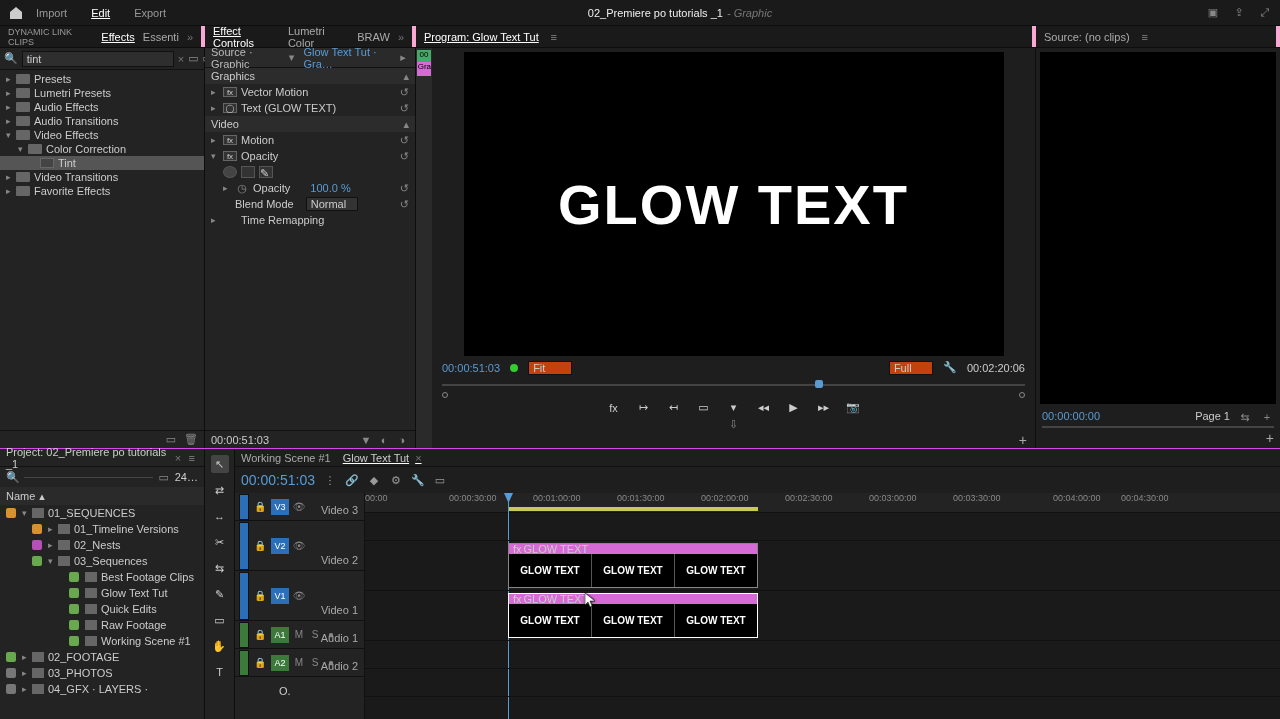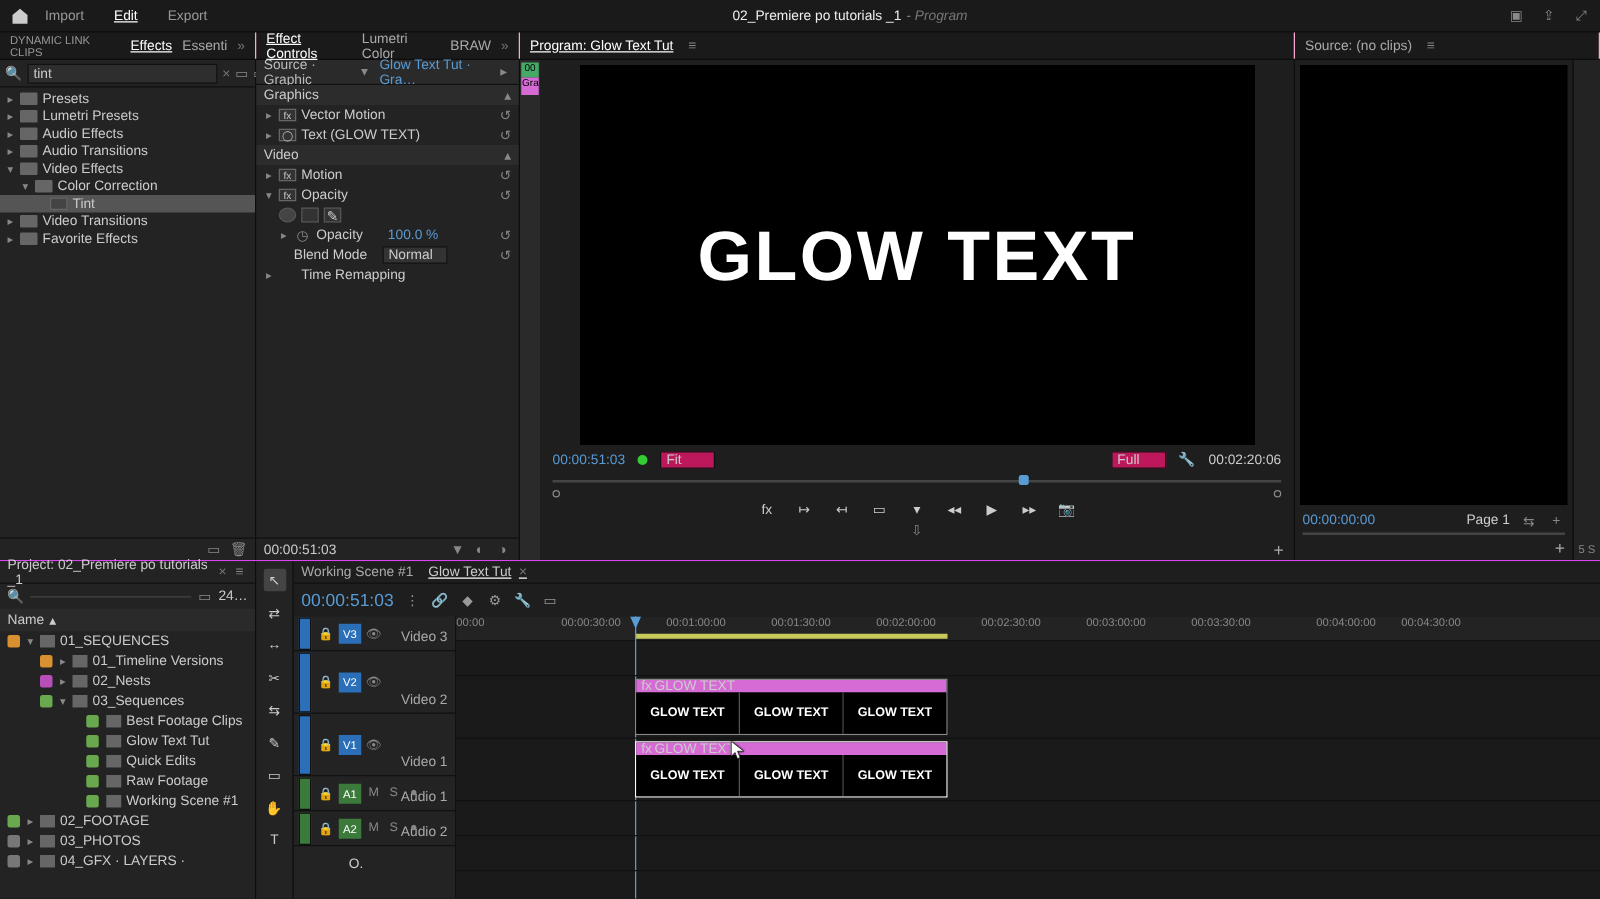--- a/index.html
+++ b/index.html
@@ -12,21 +12,21 @@
 .titlebar .mode-tabs { display: flex; gap: 24px; }
 .titlebar .mode-tab { color: #999; cursor: pointer; }
 .titlebar .mode-tab.active { color: #fff; text-decoration: underline; }
 .titlebar .spacer { flex: 1; }
 .titlebar .doc-title { color: #eee; }
 .titlebar .doc-status { color: #777; font-style: italic; margin-left: 4px; }
 .titlebar .win-icons { display: flex; gap: 12px; margin-left: 12px; }
 
 
 .workspace-row { height: 22px; display: flex; border-bottom: 1px solid #0d0d0d; }
-.ws-cell { display: flex; align-items: center; padding: 0 8px; gap: 8px; border-right: 1px solid #f9a8d4; }
+.ws-cell { display: flex; align-items: center; padding: 0 8px; gap: 8px; border-right: 4px solid #f9a8d4; }
 .ws-left { width: 205px; justify-content: space-between; }
 .ws-mid  { width: 211px; justify-content: space-between; }
 .ws-prog { flex: 0 0 620px; }
 .ws-src  { flex: 1; }
 .ws-tab { color: #aaa; cursor: pointer; }
 .ws-tab.active { color: #fff; text-decoration: underline; }
 .ws-more { color: #777; }
 
 
 .middle { flex: 1; display: flex; min-height: 0; }
@@ -45,21 +45,21 @@
 .tw { width: 10px; color: #888; font-size: 9px; }
 .fold { width: 14px; height: 10px; background: #666; border-radius: 1px; margin-right: 4px; }
 .fx   { width: 14px; height: 10px; background: #444; border: 1px solid #666; margin-right: 4px; }
 .effects-footer { height: 18px; display: flex; justify-content: flex-end; gap: 6px; padding: 0 6px; align-items: center; border-top: 1px solid #111; }
 
 
 .ec-col { width: 211px; background: #232323; display: flex; flex-direction: column; border-right: 1px solid #0d0d0d; }
 .ec-header { height: 20px; display: flex; align-items: center; padding: 0 6px; gap: 4px; background: #2a2a2a; border-bottom: 1px solid #111; }
 .ec-src { color: #bbb; }
 .ec-seq { color: #5a9bd4; margin-left: 2px; }
-.ec-body { flex: 1; overflow: hidden; text-align: center; }
+.ec-body { flex: 1; overflow: hidden; }
 .ec-section { height: 16px; background: #2c2c2c; display: flex; align-items: center; padding: 0 6px; color: #ddd; position: relative; }
 .ec-section .reset { position: absolute; right: 6px; color: #888; }
 .ec-item { height: 16px; display: flex; align-items: center; padding: 0 6px; gap: 4px; position: relative; }
 .ec-item .tw { width: 8px; }
 .ec-item .fxchip { width: 14px; height: 10px; background: #333; border: 1px solid #666; font-size: 8px; display: flex; align-items: center; justify-content: center; }
 .ec-item .reset { position: absolute; right: 6px; color: #888; }
 .ec-indent1 { padding-left: 18px; }
 .ec-val { color: #5a9bd4; }
 .ec-dd  { width: 52px; height: 14px; background: #333; border: 1px solid #111; font-size: 10px; display: flex; align-items: center; padding: 0 4px; }
 .ec-swatches { display: flex; gap: 4px; }
@@ -73,21 +73,21 @@
 .mini-tl .clip-tag { width: 14px; height: 14px; background: #d66bd6; font-size: 8px; color: #000; text-align: right; }
 
 
 .program-col { flex: 0 0 604px; background: #1e1e1e; display: flex; flex-direction: column; border-right: 1px solid #0d0d0d; }
 .viewer-wrap { flex: 1; display: flex; align-items: center; justify-content: center; padding: 4px; }
 .viewer { width: 540px; height: 304px; background: #000; display: flex; align-items: center; justify-content: center; }
 .viewer-text { font-size: 56px; font-weight: 900; color: #fff; letter-spacing: 2px; font-family: Arial, sans-serif; }
 .viewer-info { height: 20px; display: flex; align-items: center; padding: 0 10px; gap: 10px; }
 .tc { color: #5a9bd4; }
 .dot-g { width: 8px; height: 8px; background: #3c3; border-radius: 50%; }
-.dd-small { width: 44px; height: 14px; background: #be185d; border: 1px solid #111; font-size: 10px; display: flex; align-items: center; padding: 0 4px; }
+.dd-small { width: 44px; height: 14px; background: #c2410c; border: 1px solid #111; font-size: 10px; display: flex; align-items: center; padding: 0 4px; }
 .viewer-info .spacer { flex: 1; }
 .viewer-scrub { height: 18px; position: relative; margin: 0 10px; }
 .scrub-track { position: absolute; top: 8px; left: 0; right: 0; height: 2px; background: #444; }
 .scrub-head { position: absolute; top: 4px; left: 64%; width: 8px; height: 8px; background: #5a9bd4; border-radius: 2px; }
 .viewer-marks { height: 10px; position: relative; margin: 0 10px; }
 .mark-dot { position: absolute; top: 2px; width: 6px; height: 6px; border: 1px solid #888; border-radius: 50%; }
 .transport { height: 26px; display: flex; align-items: center; justify-content: center; gap: 14px; }
 .transport .tico { width: 16px; height: 16px; display: flex; align-items: center; justify-content: center; color: #ccc; cursor: pointer; }
 .transport-extra { height: 18px; display: flex; justify-content: center; }
 .program-bottom { height: 16px; display: flex; justify-content: flex-end; padding: 0 8px; align-items: center; }
@@ -181,21 +181,21 @@
         <path d="M8 2l6 5v7H2V7z"></path>
       </svg>
     </span>
   <div class="mode-tabs">
     <span class="mode-tab">Import</span>
     <span class="mode-tab active">Edit</span>
     <span class="mode-tab">Export</span>
   </div>
   <div class="spacer"></div>
   <span class="doc-title">02_Premiere po tutorials _1</span>
-  <span class="doc-status">- Program</span>
+  <span class="doc-status">- Graphic</span>
   <div class="spacer"></div>
   <div class="win-icons">
     <span class="mini-ico">▣</span>
     <span class="mini-ico">⇪</span>
     <span class="mini-ico">⤢</span>
   </div>
 </div>
 
 <div class="workspace-row">
   <div class="ws-cell ws-left">
@@ -427,24 +427,20 @@
       </div>
       <div class="source-row">
         <span style="flex:1;height:2px;background:#444"></span>
       </div>
       <div class="source-row" style="justify-content:flex-end">
         <span class="add-plus">+</span>
       </div>
     </div>
   </div>
 
-  <div class="right-strip">
-    <div style="flex:1"></div>
-    <span style="font-size:9px;color:#888;margin-bottom:4px">5 S</span>
-  </div>
 </div>
 
 <div class="bottom">
 
   <div class="project-col">
     <div class="proj-tab">
       <span>Project: 02_Premiere po tutorials _1</span>
         <span class="x">×</span>
       <span style="margin-left:auto" class="mini-ico">≡</span>
     </div>

